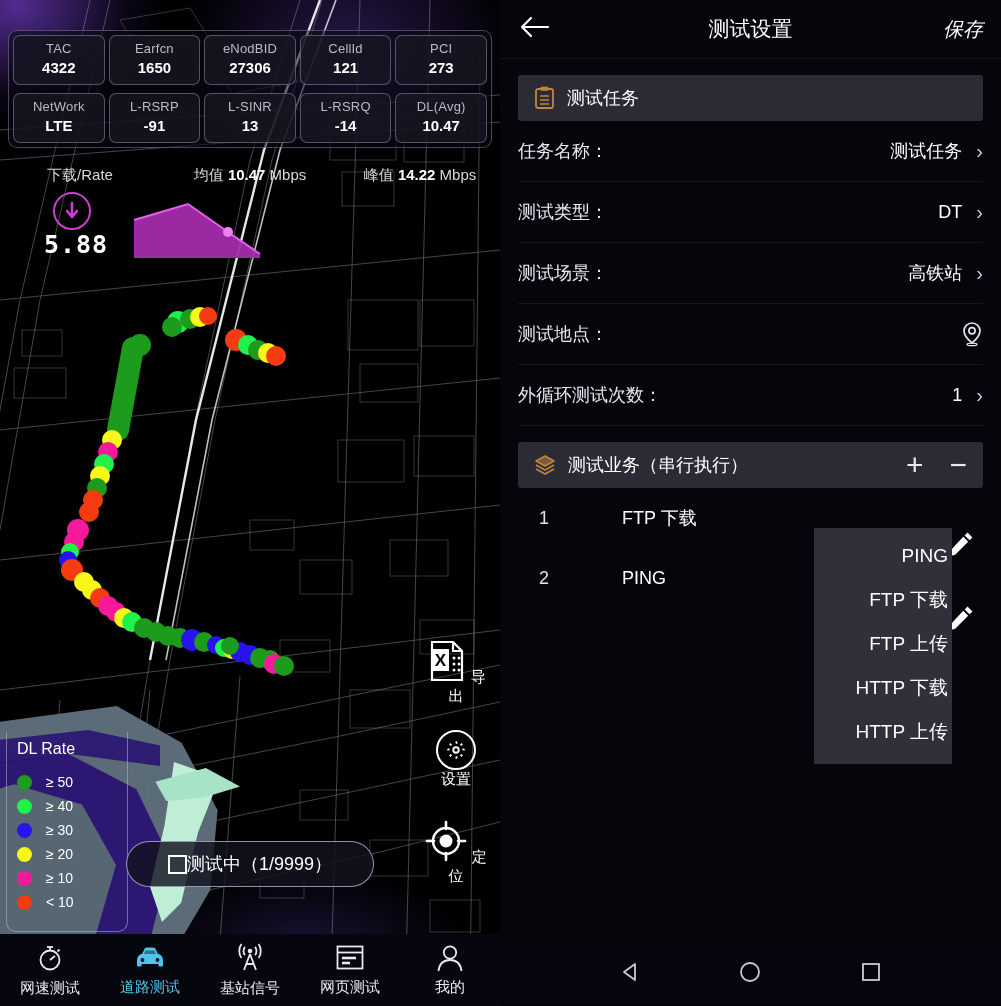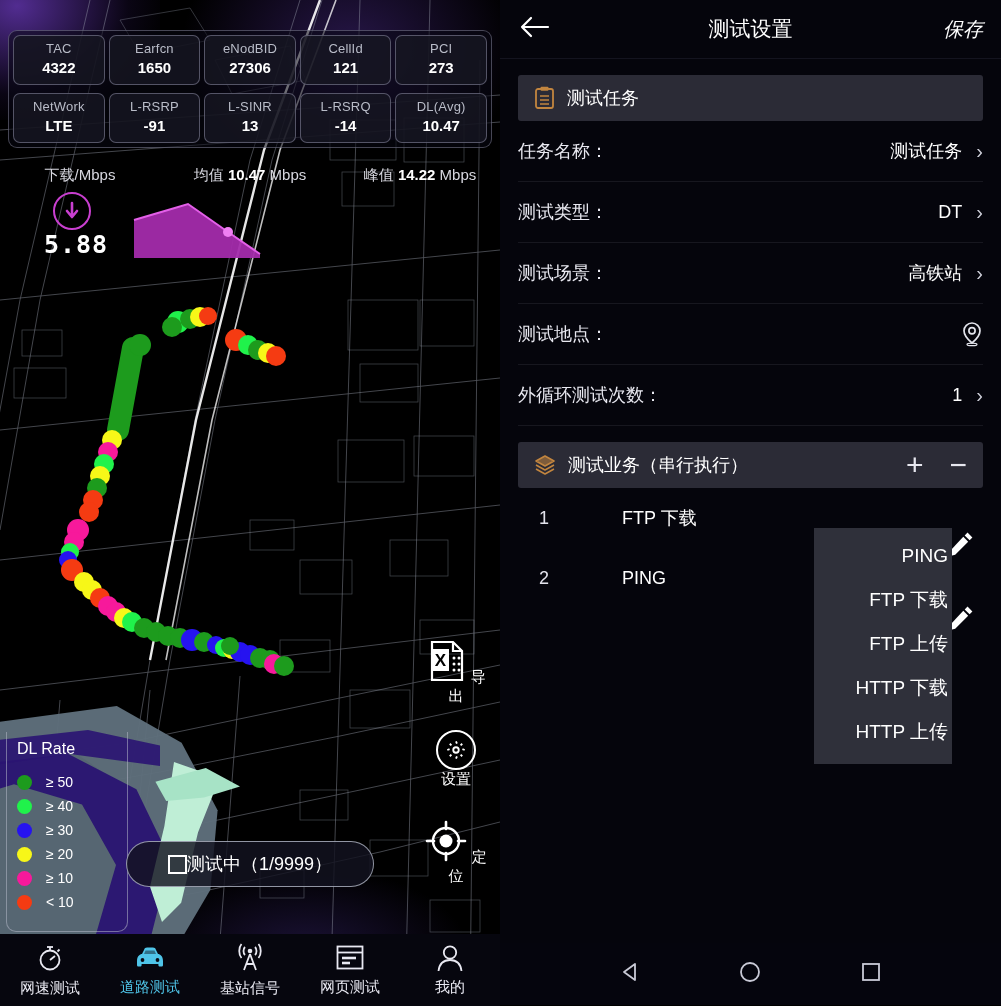--- a/index.html
+++ b/index.html
@@ -35,21 +35,21 @@
 
   
   .streets { position:absolute; inset:0; }
 
   
   .route { position:absolute; inset:0; }
 
   
   .kpi-wrap { position:absolute; left:8px; top:30px; width:484px;
      border:1px solid rgba(150,150,175,.45); border-radius:9px; padding:4px; background:rgba(8,8,18,.55); }
-  .kpi-row { display:flex; gap:4px;justify-content:flex-end; }
+  .kpi-row { display:flex; gap:4px; }
   .kpi-row + .kpi-row { margin-top:8px; }
   .kpi-cell { flex:1; border:1px solid rgba(150,150,175,.5); border-radius:7px;
      background:rgba(22,22,34,.8); padding:5px 2px 7px; text-align:center; }
   .kpi-k { font-size:13px; color:#b9bcc8; line-height:16px; letter-spacing:.2px; }
   .kpi-v { font-size:15px; color:#fff; font-weight:bold; line-height:19px; margin-top:1px; }
 
   
   .spd-labels { position:absolute; left:0; top:166px; width:500px; display:flex; font-size:15px; color:#d8d8e0; }
   .spd-labels .s1 { width:160px; text-align:center; }
   .spd-labels .s2 { width:180px; text-align:center; }
@@ -300,21 +300,21 @@
           <div class="kpi-v">-14</div>
         </div>
         <div class="kpi-cell">
           <div class="kpi-k">DL(Avg)</div>
           <div class="kpi-v">10.47</div>
         </div>
       </div>
     </div>
 
     <div class="spd-labels">
-      <div class="s1">下载/Mbps</div>
+      <div class="s1">下载/Rate</div>
       <div class="s2">
         <span>均值</span>
         <b>10.47</b>
         <span>Mbps</span>
       </div>
       <div class="s3">
         <span>峰值</span>
         <b>14.22</b>
         <span>Mbps</span>
       </div>

